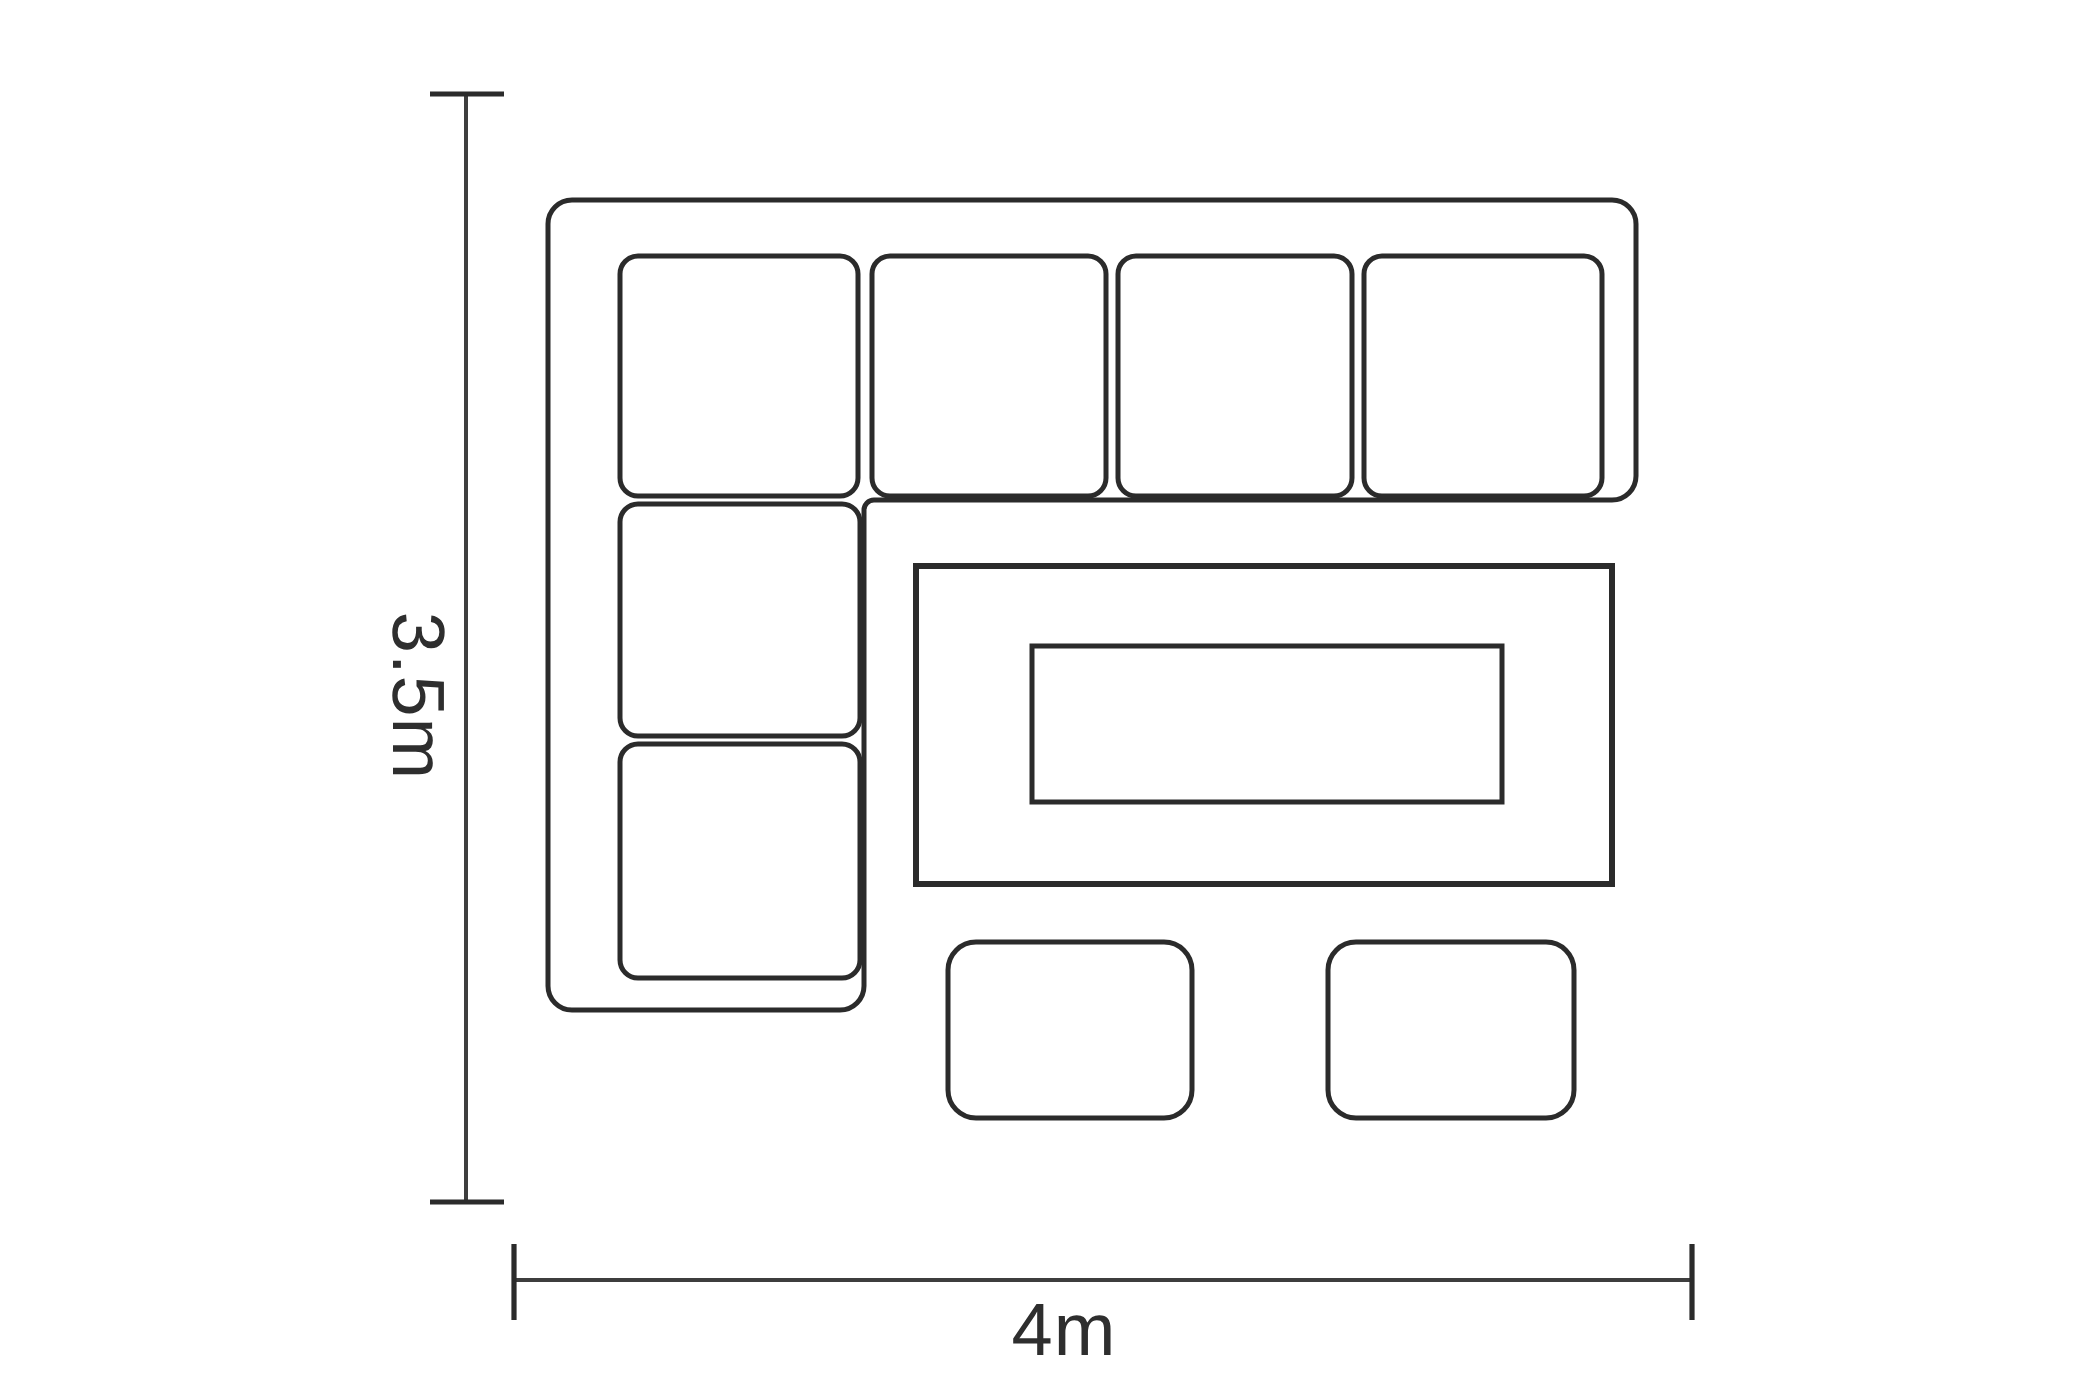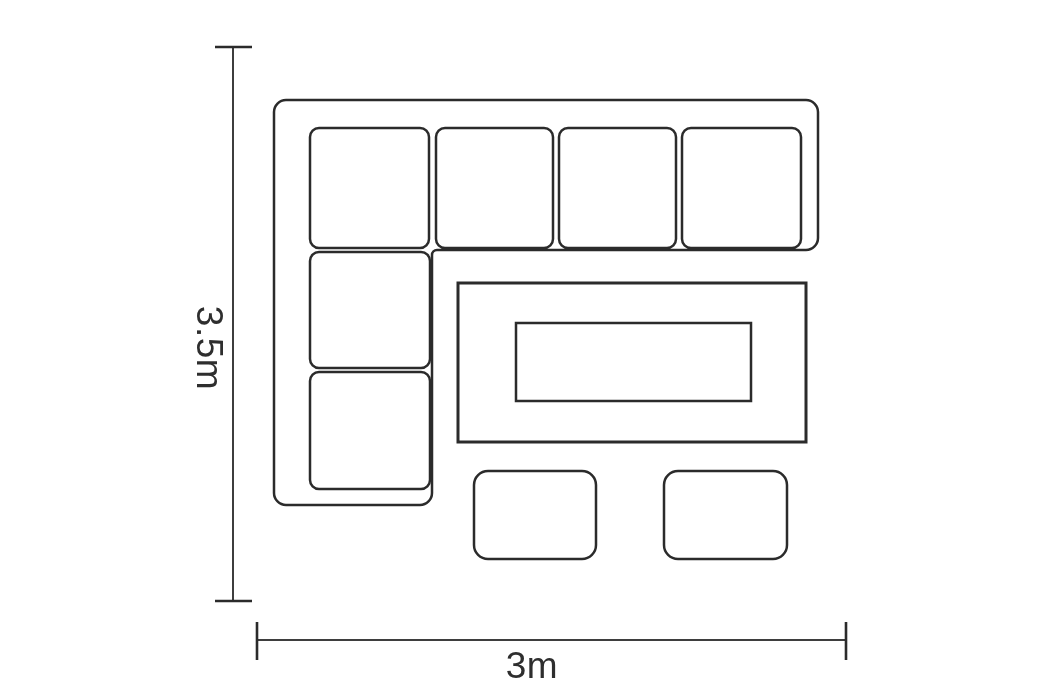--- a/index.html
+++ b/index.html
@@ -89,15 +89,15 @@
 
     <rect class="furn-heavy" x="458" y="283" width="348" height="159"></rect>
     <rect class="furn" x="516" y="323" width="235" height="78"></rect>
 
     <rect class="furn" x="474" y="471" width="122" height="88" rx="14"></rect>
     <rect class="furn" x="664" y="471" width="123" height="88" rx="14"></rect>
   </svg>
 
   <div class="dim-label dim-label-height">3.5m</div>
 
-  <div class="dim-label dim-label-width">3m</div>
+  <div class="dim-label dim-label-width">4m</div>
 
 </div>
 
 </body></html>

